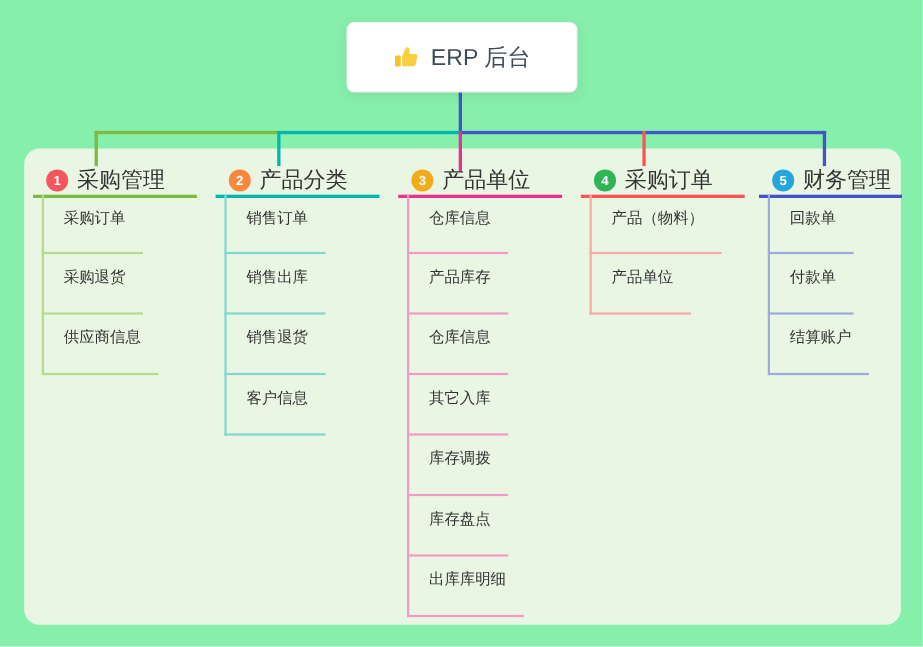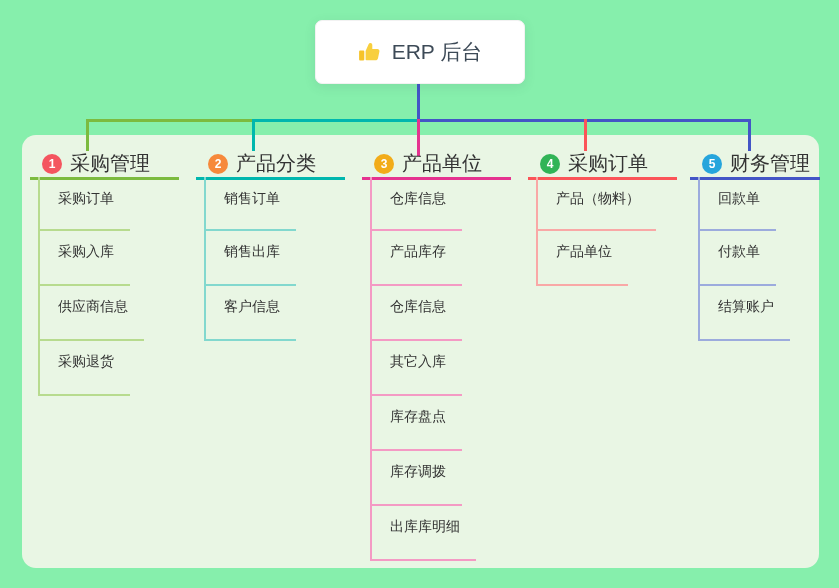--- a/index.html
+++ b/index.html
@@ -94,42 +94,42 @@
   <div class="branch-col b1" style="--main:#7cbb3f;--light:#b7db8e;--badge:#f4555f">
     <div class="branch-header">
       <span class="badge">1</span>
       <span class="branch-title">采购管理</span>
     </div>
     <div class="children">
       <div class="child">
           <span class="child-label">采购订单</span>
         </div>
       <div class="child">
-          <span class="child-label">采购入库</span>
+          <span class="child-label">采购退货</span>
         </div>
       <div class="child">
           <span class="child-label">供应商信息</span>
-        </div>
-      <div class="child">
-          <span class="child-label">采购退货</span>
         </div>
     </div>
   </div>
 
   <div class="branch-col b2" style="--main:#00b7ae;--light:#82d8ce;--badge:#f6893b">
     <div class="branch-header">
       <span class="badge">2</span>
       <span class="branch-title">产品分类</span>
     </div>
     <div class="children">
       <div class="child">
           <span class="child-label">销售订单</span>
         </div>
       <div class="child">
           <span class="child-label">销售出库</span>
+        </div>
+      <div class="child">
+          <span class="child-label">销售退货</span>
         </div>
       <div class="child">
           <span class="child-label">客户信息</span>
         </div>
     </div>
   </div>
 
   <div class="branch-col b3" style="--main:#e5338f;--light:#f49ac4;--badge:#f2ac19">
     <div class="branch-header">
       <span class="badge">3</span>
@@ -142,24 +142,24 @@
       <div class="child">
           <span class="child-label">产品库存</span>
         </div>
       <div class="child">
           <span class="child-label">仓库信息</span>
         </div>
       <div class="child">
           <span class="child-label">其它入库</span>
         </div>
       <div class="child">
-          <span class="child-label">库存盘点</span>
+          <span class="child-label">库存调拨</span>
         </div>
       <div class="child">
-          <span class="child-label">库存调拨</span>
+          <span class="child-label">库存盘点</span>
         </div>
       <div class="child">
           <span class="child-label">出库库明细</span>
         </div>
     </div>
   </div>
 
   <div class="branch-col b4" style="--main:#fb5458;--light:#f9a8a6;--badge:#31b457">
     <div class="branch-header">
       <span class="badge">4</span>

